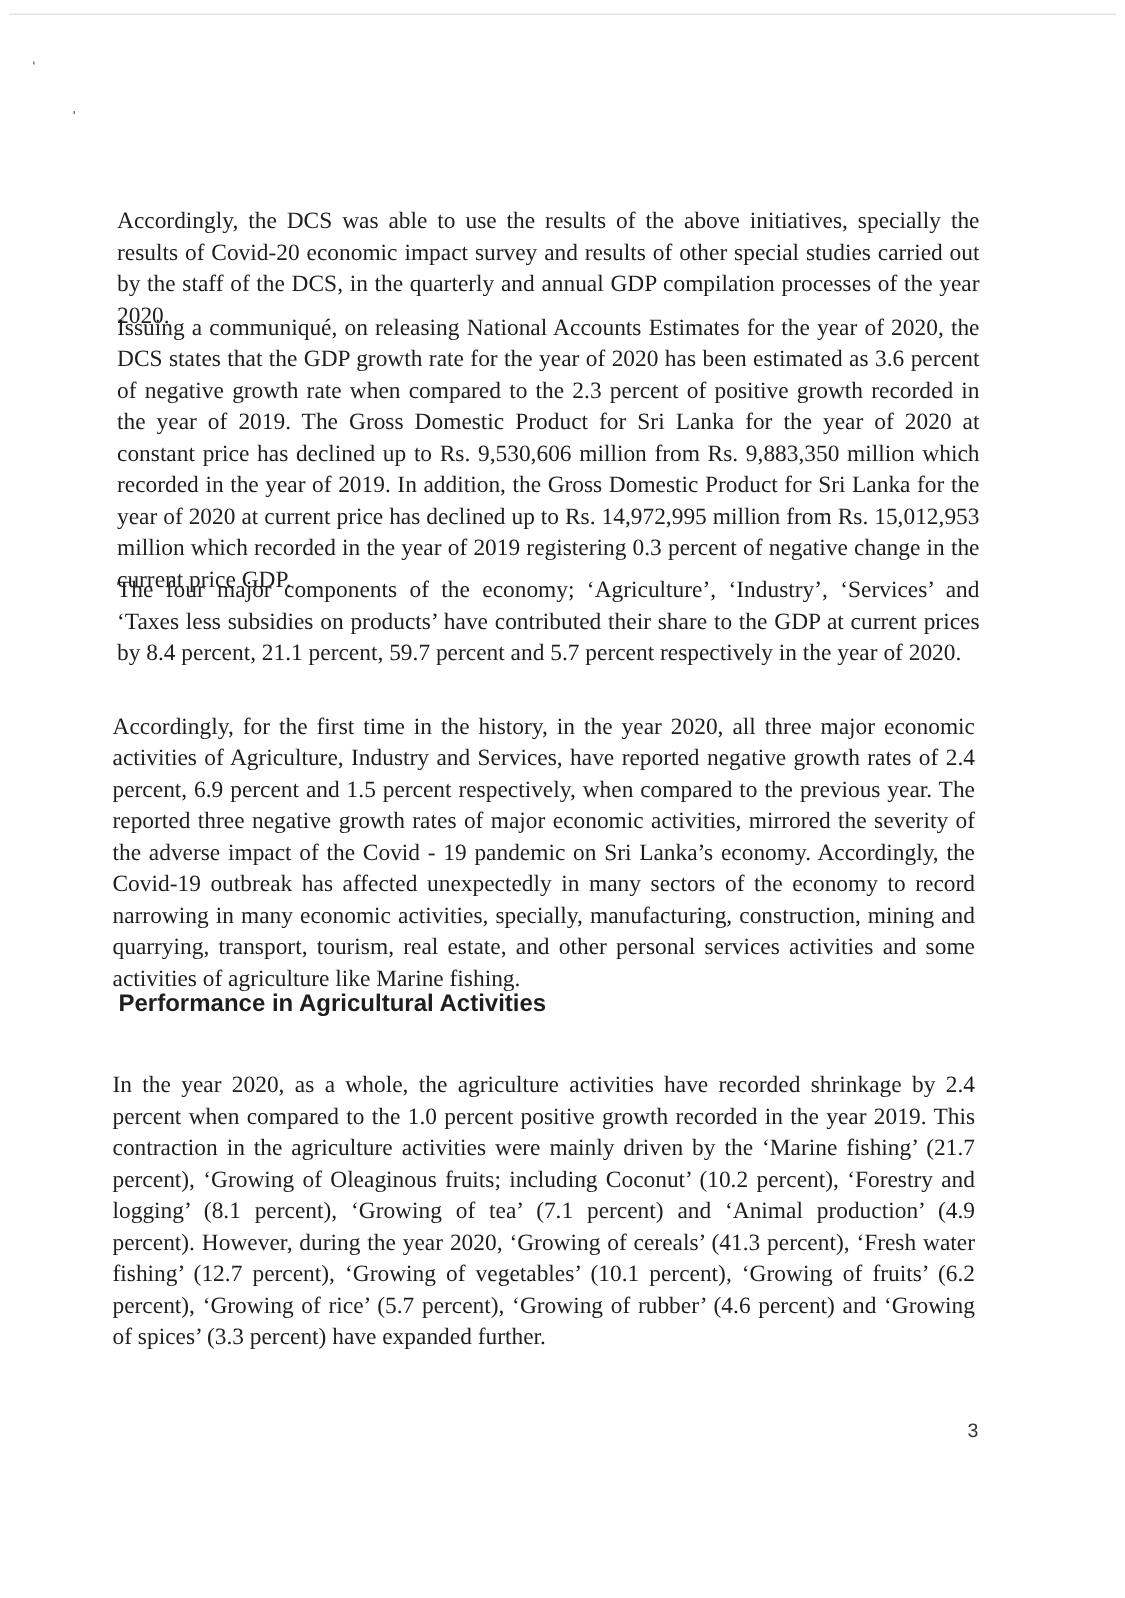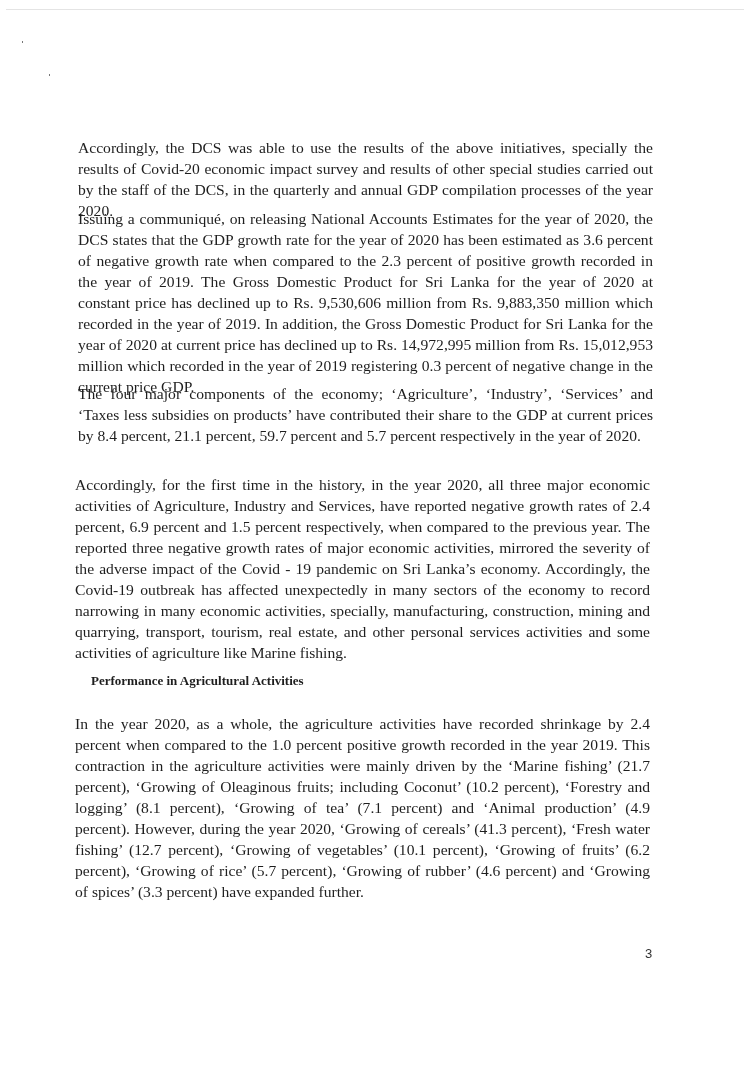--- a/index.html
+++ b/index.html
@@ -4,22 +4,22 @@
   <style>
     html, body { margin: 0; padding: 0; background: #ffffff; }
     body { width: 750px; height: 1065px; position: relative; overflow: hidden;
            font-family: "Liberation Serif", serif; color: #1e1e1e; }
     .top-rule { position: absolute; left: 6px; right: 6px; top: 9px; height: 1px; background: #e4e4e4; }
     .speck { position: absolute; width: 1px; height: 2px; background: #777; }
     .para { position: absolute; margin: 0; font-size: 15.6px; line-height: 21px;
             text-align: justify; text-align-last: left; }
     .p-upper { left: 78px; width: 575px; }
     .p-lower { left: 75px; width: 575px; margin-top: 16px; }
-    .heading { position: absolute; left: 75px; top: 657px; margin: 16px; font-size: 13px;
-               font-weight: bold; font-family: Liberation Serif, serif; }
+    .heading { position: absolute; left: 75px; top: 657px; margin: 4px; font-size: 16px;
+               font-weight: bold; font-family: Liberation Sans, sans-serif; }
     .page-number { position: absolute; left: 645px; top: 946px; font-size: 13px;
                    font-family: "Liberation Sans", sans-serif; color: #333; }
   </style>
 </head>
 <body>
 
 <div class="top-rule"></div>
 <div class="speck" style="left:22px; top:41px;"></div>
 <div class="speck" style="left:49px; top:74px;"></div>
 

